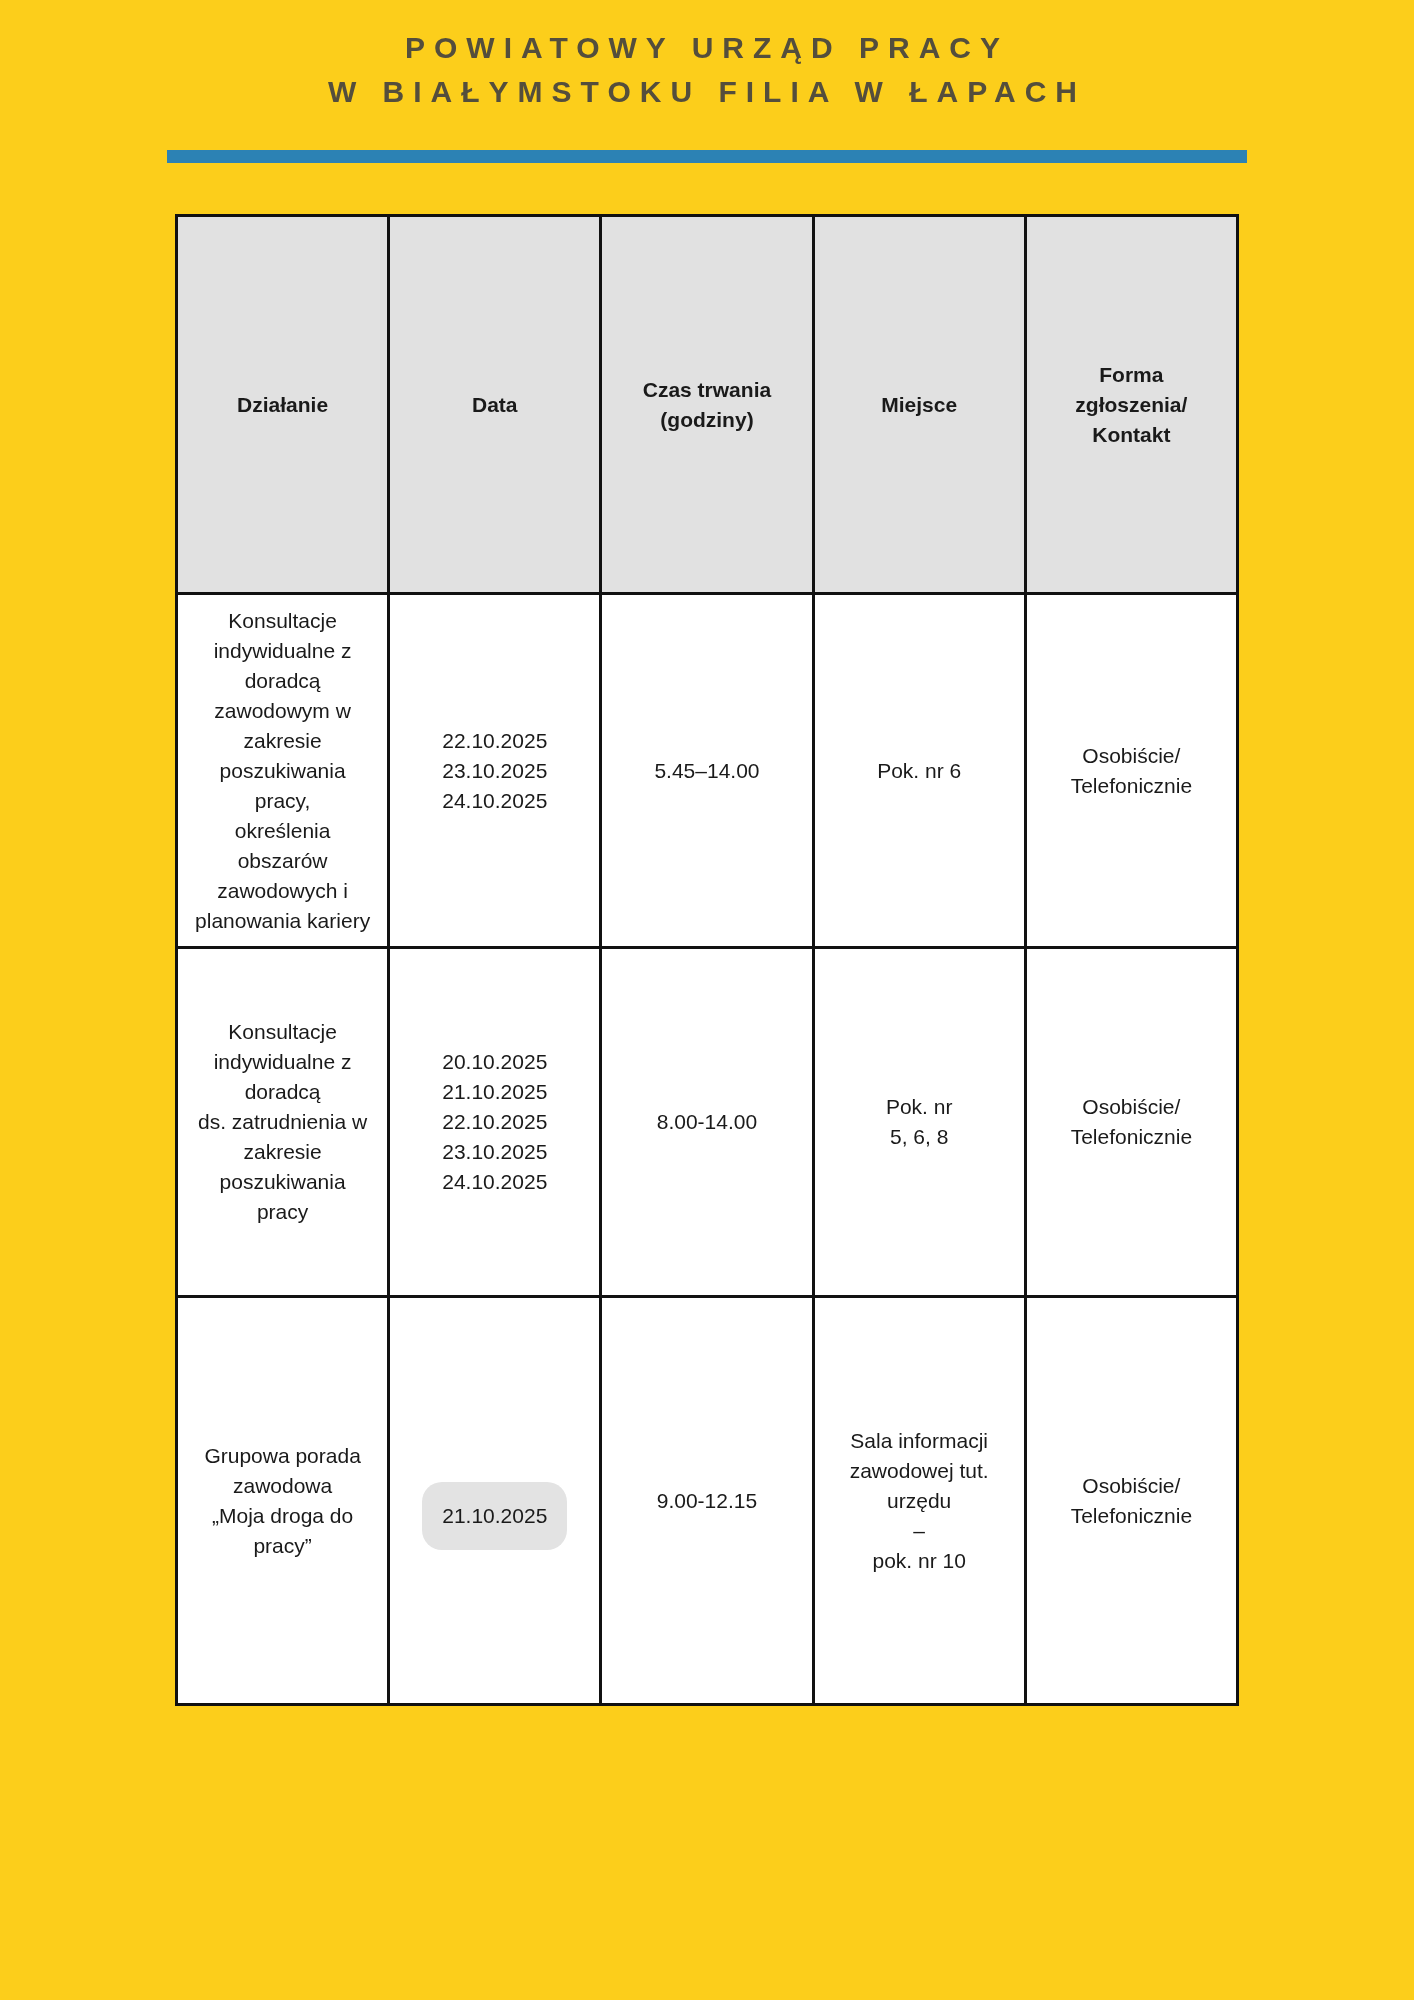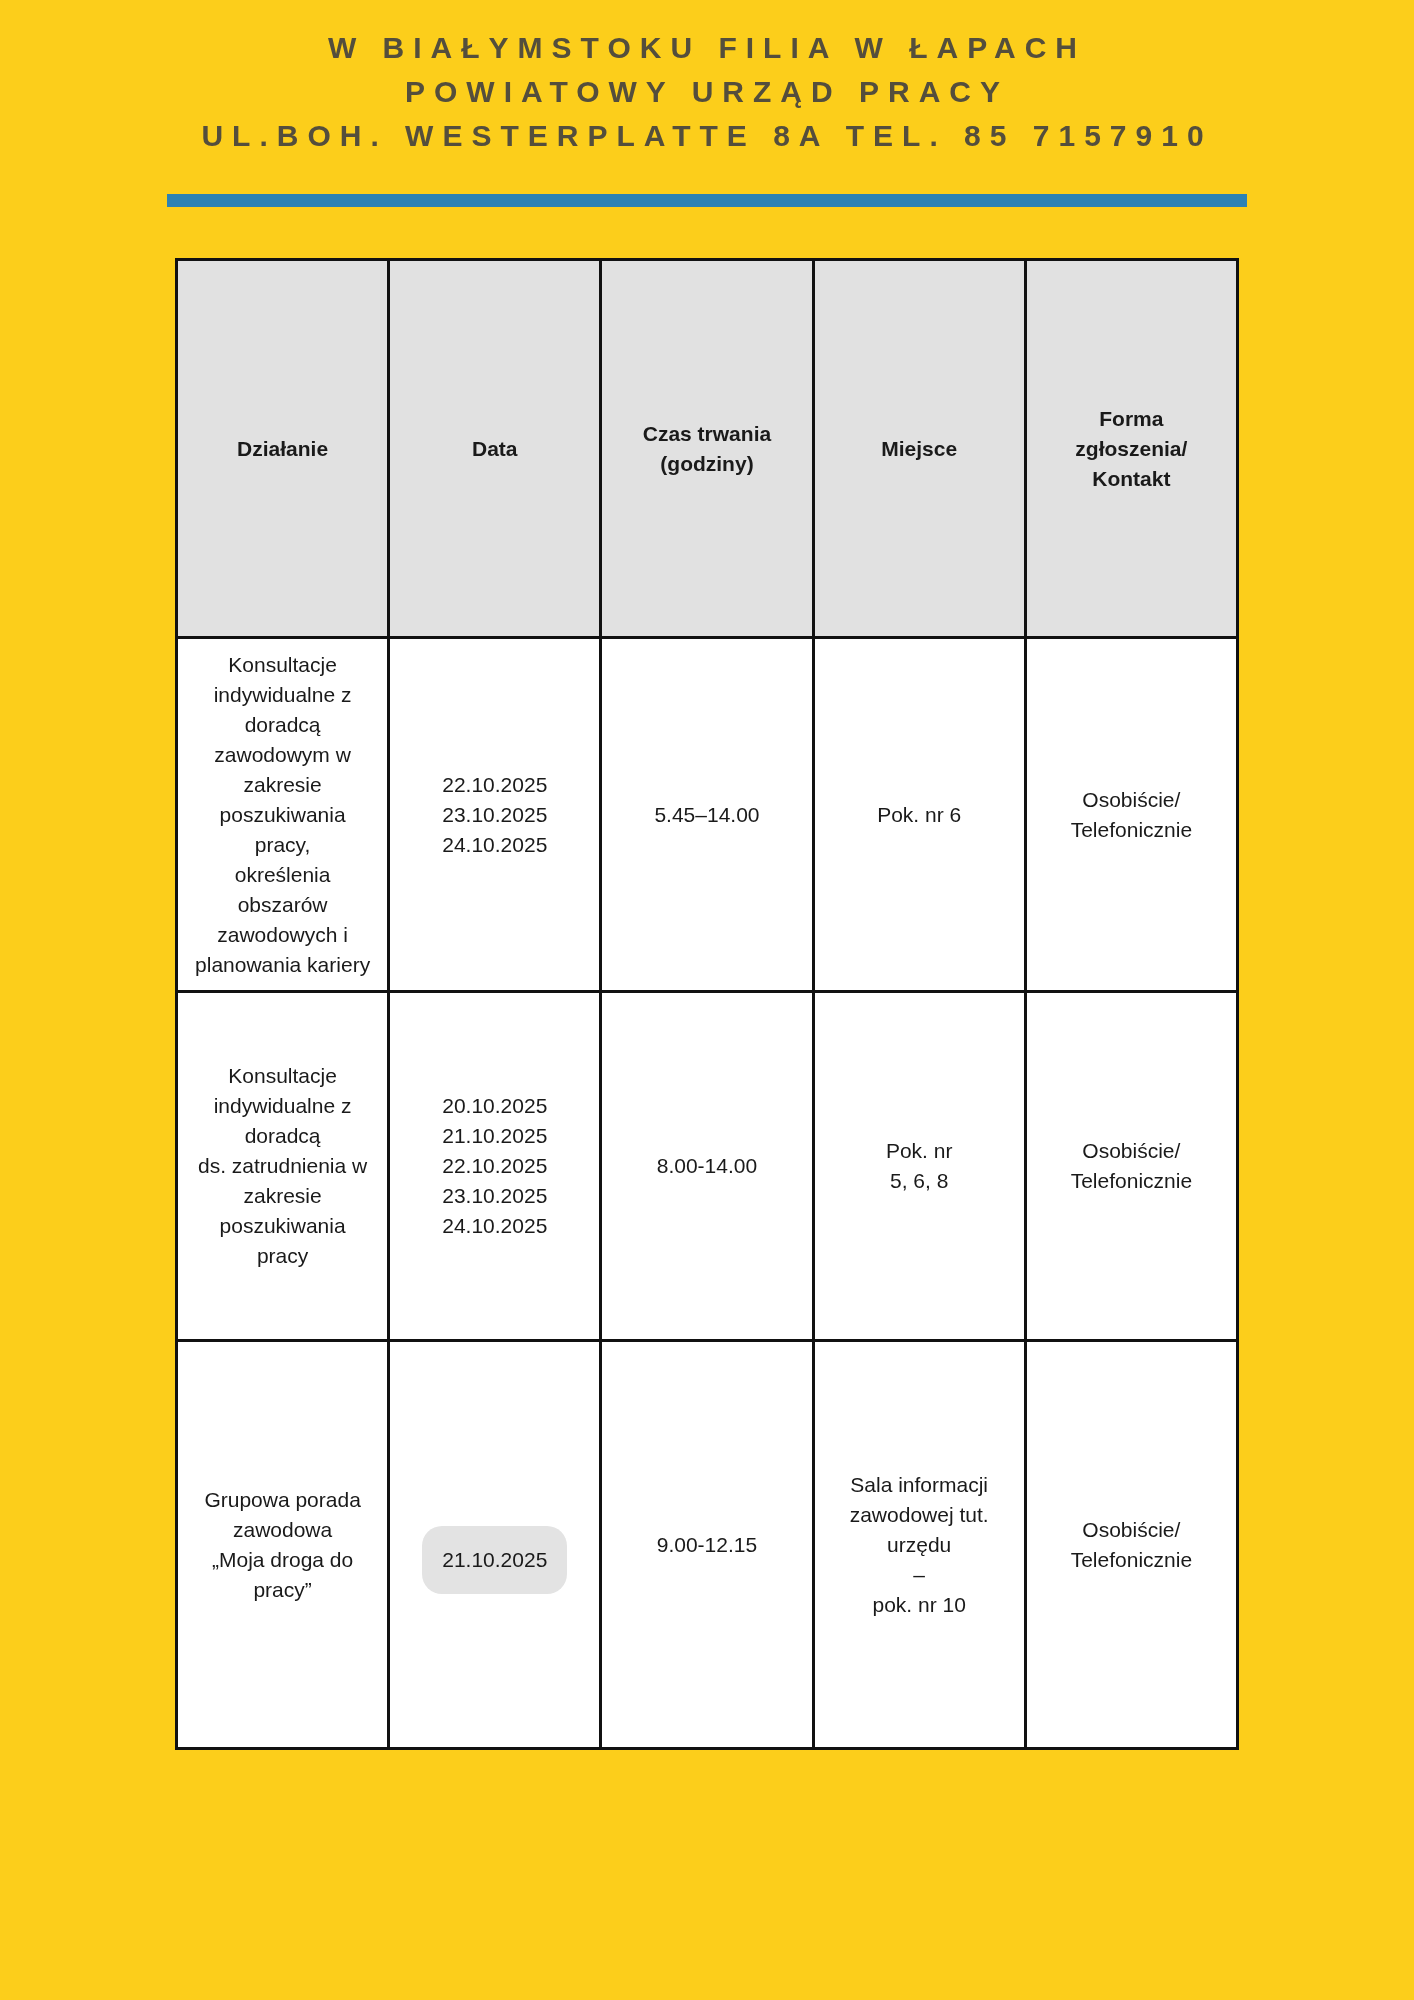--- a/index.html
+++ b/index.html
@@ -68,23 +68,22 @@
     padding: 19px 20px;
     white-space: nowrap;
   }
 </style>
 </head>
 <body>
 
 <div>
 
   <header class="org-header">
+    <div class="org-line">POWIATOWY URZĄD PRACY</div>
     <div class="org-line">W BIAŁYMSTOKU FILIA W ŁAPACH</div>
-    <div class="org-line">POWIATOWY URZĄD PRACY</div>
-    <div class="org-line">UL.BOH. WESTERPLATTE 8A TEL. 85 7157910</div>
   </header>
 
   <div class="divider-bar"></div>
 
   <table class="schedule">
     <colgroup>
       <col>
         <col>
         <col>
         <col>

